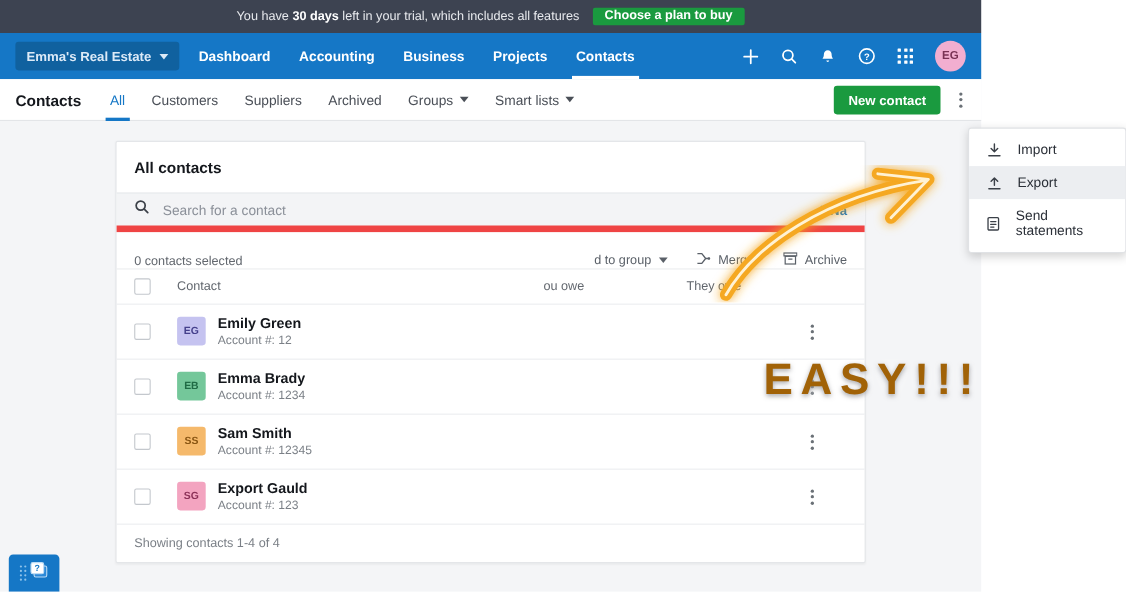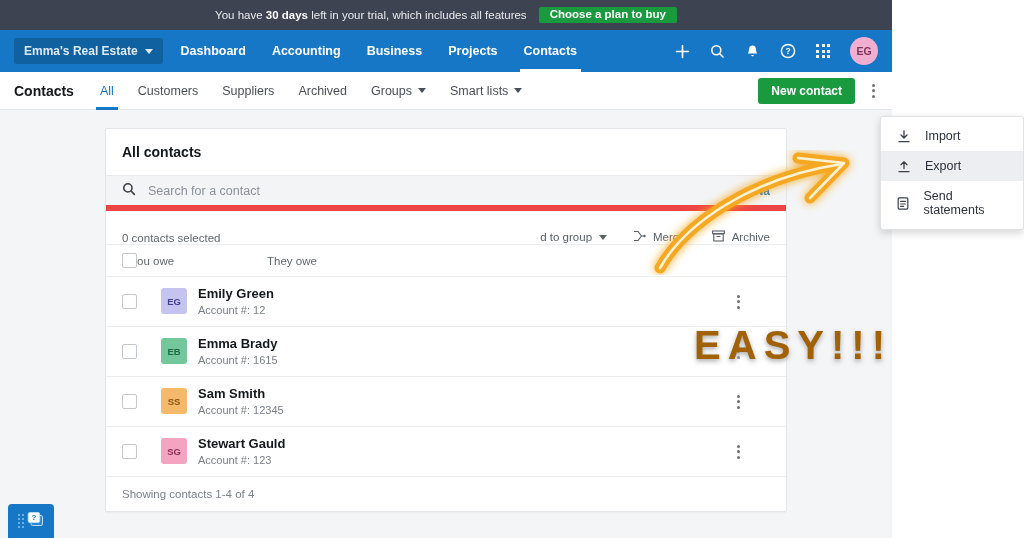--- a/index.html
+++ b/index.html
@@ -323,20 +323,21 @@
                   <path d="M4.6 6.5h3.8" stroke="#5a6068" stroke-width="1.1"></path>
                 </svg>
             </span>
             <span>Archive</span>
           </div>
         </div>
       </div>
 
       <div class="thead">
         <span class="cb"></span>
+        <span class="col-contact">Contact</span>
         <span class="col-owe">ou owe</span>
         <span class="col-they">They owe</span>
         <span class="col-kebab"></span>
       </div>
 
       <div class="row">
         <span class="cb"></span>
         <div class="row-main">
           <span class="av" style="background:#c5c3f0;color:#45408c">EG</span>
           <span>
@@ -354,21 +355,21 @@
             </span>
           </span>
       </div>
 
       <div class="row">
         <span class="cb"></span>
         <div class="row-main">
           <span class="av" style="background:#74c79a;color:#1f6b45">EB</span>
           <span>
             <span class="name" style="display:block">Emma Brady</span>
-            <span class="acct" style="display:block">Account #: 1615</span>
+            <span class="acct" style="display:block">Account #: 1234</span>
           </span>
         </div>
         <span class="col-owe"></span>
         <span class="col-they"></span>
         <span class="col-kebab">
             <span class="kebab">
               <i></i>
               <i></i>
               <i></i>
             </span>
@@ -393,21 +394,21 @@
               <i></i>
             </span>
           </span>
       </div>
 
       <div class="row">
         <span class="cb"></span>
         <div class="row-main">
           <span class="av" style="background:#f3a4c0;color:#8c3158">SG</span>
           <span>
-            <span class="name" style="display:block">Stewart Gauld</span>
+            <span class="name" style="display:block">Export Gauld</span>
             <span class="acct" style="display:block">Account #: 123</span>
           </span>
         </div>
         <span class="col-owe"></span>
         <span class="col-they"></span>
         <span class="col-kebab">
             <span class="kebab">
               <i></i>
               <i></i>
               <i></i>

